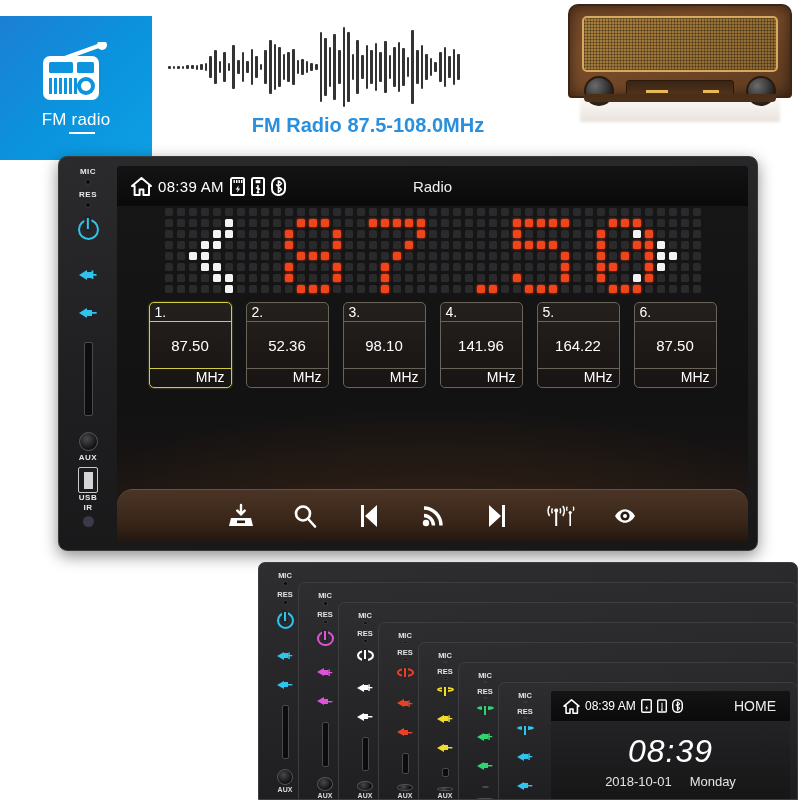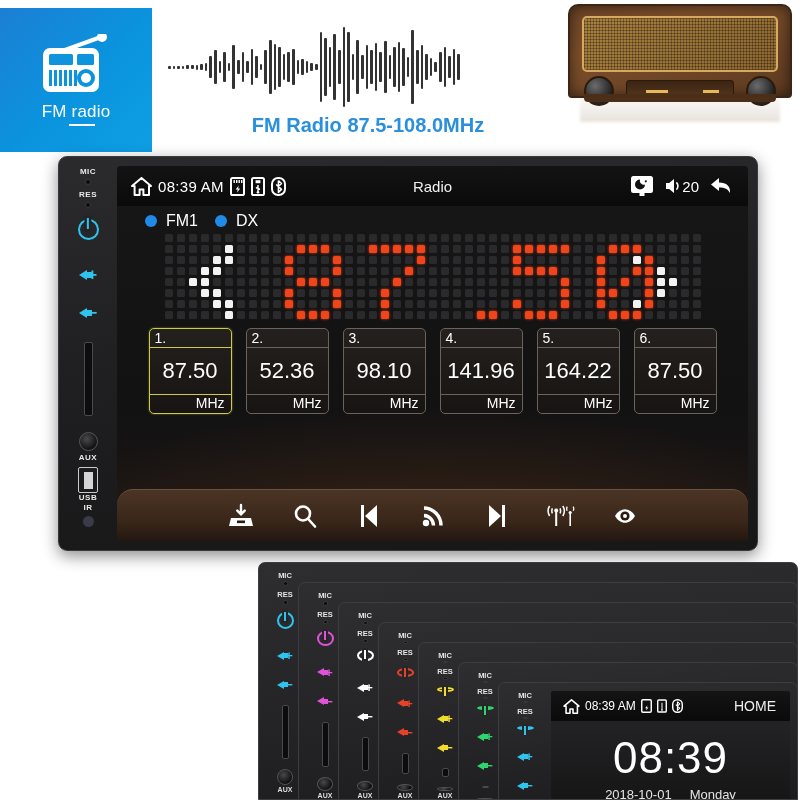--- a/index.html
+++ b/index.html
@@ -1,21 +1,21 @@
 <!DOCTYPE html>
 <html><head>
 <meta charset="utf-8">
 <style>
   * { box-sizing: border-box; margin:0; padding:0; }
   html,body { width:800px; height:800px; overflow:hidden; background:#ffffff;
               font-family:"Liberation Sans", sans-serif; }
   .page { position:relative; width:800px; height:800px; background:#fff; }
 
   
-  .fm-badge { position:absolute; left:0; top:8px; width:152px; height:144px;
+  .fm-badge { position:absolute; left:0; top:16px; width:152px; height:144px;
               background:linear-gradient(135deg,#1c7fd4 0%,#0a94de 55%,#0e9fe3 100%);
               display:flex; flex-direction:column; align-items:center;
               justify-content:center; }
   .fm-badge .icon { width:74px; height:62px; position:relative; margin-bottom:6px; }
   .fm-badge .label { color:#fff; font-size:17px; letter-spacing:.2px; }
   .fm-badge .ul { width:26px; height:2.5px; background:#fff; margin-top:2px;
                   margin-left:12px; }
 
   
   .wave { position:absolute; left:168px; top:24px; width:392px; height:86px;
@@ -120,21 +120,21 @@
   .presets { display:flex; justify-content:center; gap:14px; margin-top:8px; }
   .preset { width:83px; height:86px; border-radius:5px;
             background:linear-gradient(180deg,#24201d,#171413);
             border:1px solid #6a6359; overflow:hidden;
             display:flex; flex-direction:column; }
   .preset.active { border-color:#cfcc44; box-shadow:0 0 2px rgba(207,204,68,.6); }
   .preset .pn { font-size:14px; color:#fff; padding:1px 0 1px 5px;
                 border-bottom:1px solid #6a6359; }
   .preset.active .pn { border-bottom-color:#cfcc44; }
   .preset .pf { flex:1; display:flex; align-items:center; justify-content:center;
-                font-size:22px; color:#fff; }
+                font-size:15px; color:#fff; }
   .preset .pu { font-size:14px; color:#fff; text-align:right; padding:0 6px 2px 0;
                 border-top:1px solid #6a6359; }
   .preset.active .pu { border-top-color:#cfcc44; }
 
   
   .toolbar { position:absolute; left:0; right:0; bottom:0; height:52px;
              display:flex; align-items:center; justify-content:center; gap:0;
              background:linear-gradient(180deg,#4a3425 0%,#3a2719 60%,#241710 100%);
              border-top:1px solid #6a5240; border-radius:16px 16px 0 0; }
   .tb { width:64px; height:52px; display:flex; align-items:center;
@@ -185,21 +185,21 @@
 
   .su .scr { position:absolute; left:52px; top:8px; right:7px; bottom:0;
              background:#0e0e0f; border-radius:3px; overflow:hidden; }
   .scr .sbar { height:30px; position:relative; color:#fff;
                background:linear-gradient(180deg,#141415,#0a0a0b); display:flex;
                align-items:center; padding-left:12px; gap:5px; font-size:12px; }
   .scr .home { position:absolute; right:14px; top:7px; font-size:14px; color:#eee; }
   .scr .cbody { position:absolute; left:0; right:0; top:30px; bottom:0;
                 background:linear-gradient(180deg,#232325,#161617);
                 padding-top:12px; text-align:center; }
-  .bigclock { color:#fff; font-size:44px; font-weight:300; letter-spacing:1px; }
+  .bigclock { color:#fff; font-size:32px; font-weight:300; letter-spacing:1px;font-style:italic; }
   .dateline { color:#e4e4e4; font-size:13px; margin-top:4px; }
   .dateline span { margin:0 9px; }
 
   svg { display:block; }
 </style>
 </head>
 <body>
 
 <div class="page">
 
@@ -369,52 +369,24 @@
               </svg>
           </span>
           <span>
             <svg width="15" height="19" viewBox="0 0 15 19">
                 <rect x="1" y="1" width="13" height="17" rx="6" fill="none" stroke="#fff" stroke-width="2"></rect>
                 <path d="M7.4 3.6v11.8l3.1-3-5.3-4.9M7.4 9.5l3.1-3-3.1-2.9" stroke="#fff" stroke-width="1.5" fill="none" stroke-linejoin="round"></path>
               </svg>
           </span>
         </div>
         <div class="sb-title">Radio</div>
-        <div class="sb-right">
-          <span>
-            <svg width="24" height="22" viewBox="0 0 24 22">
-                <rect x="1" y="1" width="22" height="17" rx="2.5" fill="#fff"></rect>
-                <rect x="9.5" y="18" width="5" height="3" fill="#fff"></rect>
-                <path d="M15 9.5a5 5 0 1 1-5-5 4 4 0 0 0 5 5z" fill="#111"></path>
-                <circle cx="15.8" cy="6.3" r="1.1" fill="#111"></circle>
-              </svg>
-          </span>
-          <span style="display:flex;align-items:center;gap:1px">
-            <svg width="16" height="16" viewBox="0 0 16 16">
-                <path d="M9 1 4.2 5H1v6h3.2L9 15z" fill="#fff"></path>
-                <path d="M11.4 4.4a5 5 0 0 1 0 7.2" stroke="#fff" stroke-width="1.6" fill="none"></path>
-              </svg>
-            <span class="volnum">20</span>
-          </span>
-          <span>
-            <svg width="24" height="20" viewBox="0 0 24 20">
-                <path d="M9 2 1 8.5 9 15v-3.6c6 0 9 1.5 11 5.6.6-7-3.4-10.6-11-10.6z" fill="#fff"></path>
-              </svg>
-          </span>
-        </div>
       </div>
 
       <div class="body">
 
-        <div class="bandrow">
-          <span class="dot"></span>
-          <span>FM1</span>
-          <span class="dot" style="margin-left:8px"></span>
-          <span>DX</span>
-        </div>
 
         <div class="ledwrap">
           <div class="ledgrid" id="ledgrid">
               <b></b>
               <b></b>
               <b></b>
               <b></b>
               <b></b>
               <b></b>
               <b></b>

